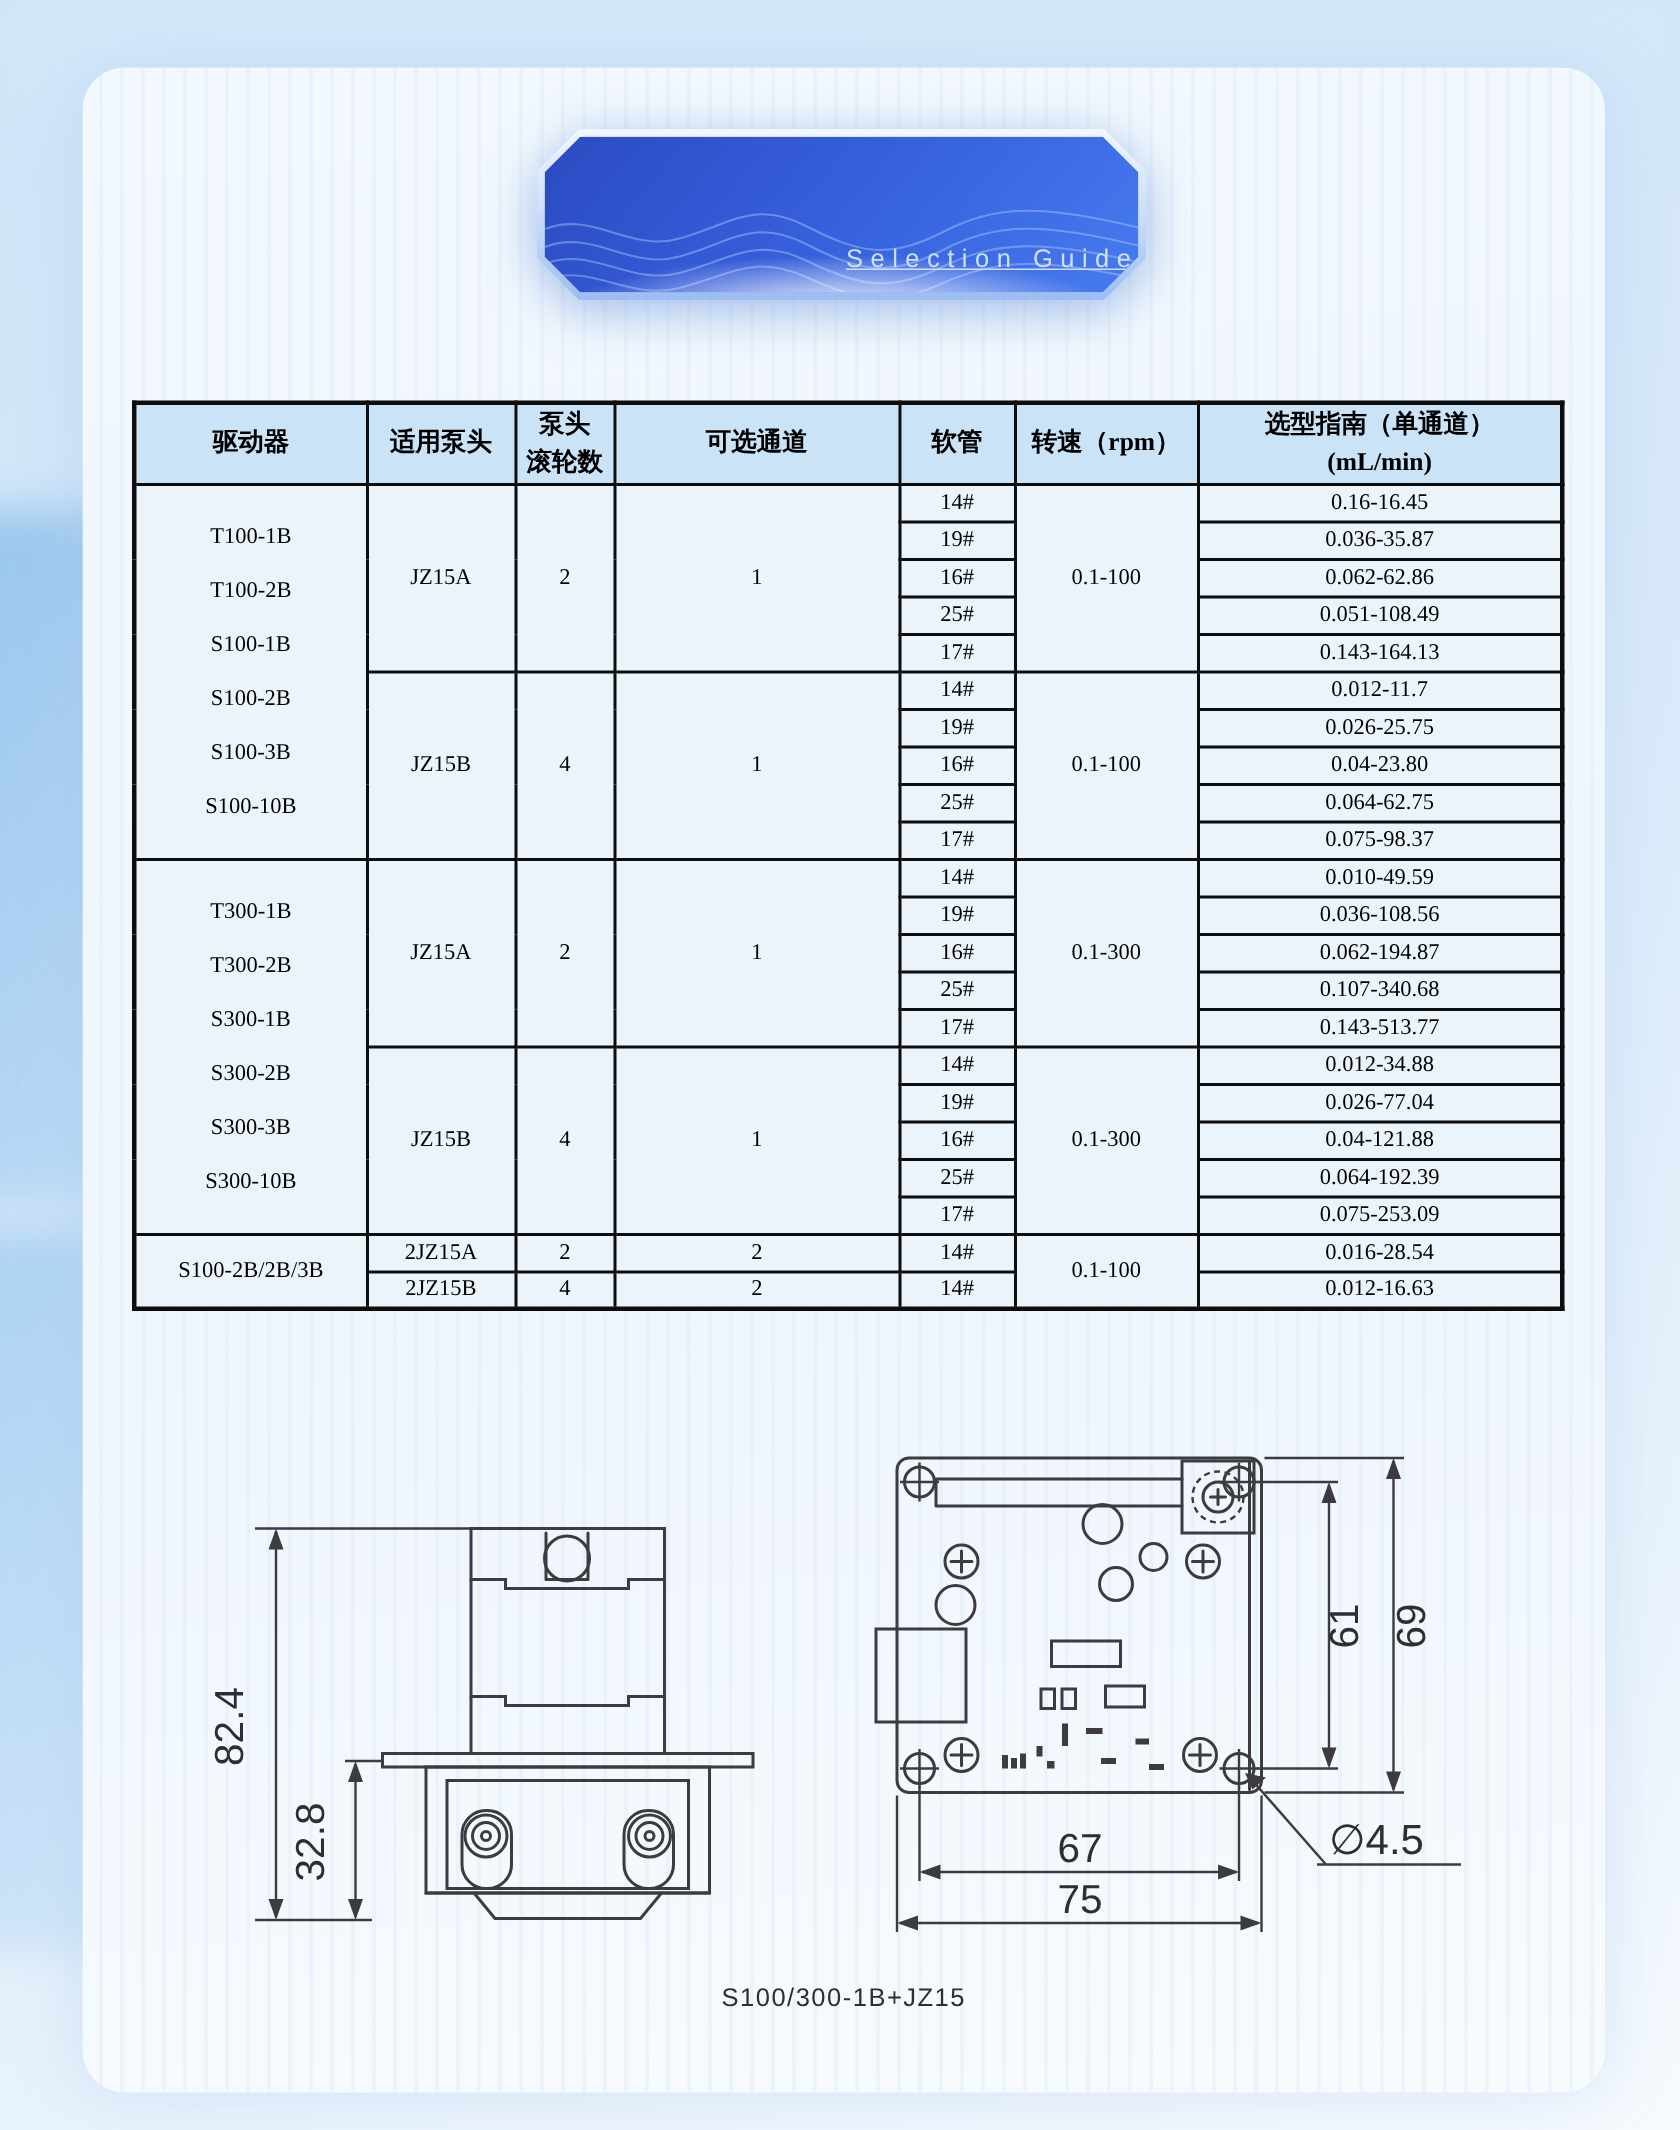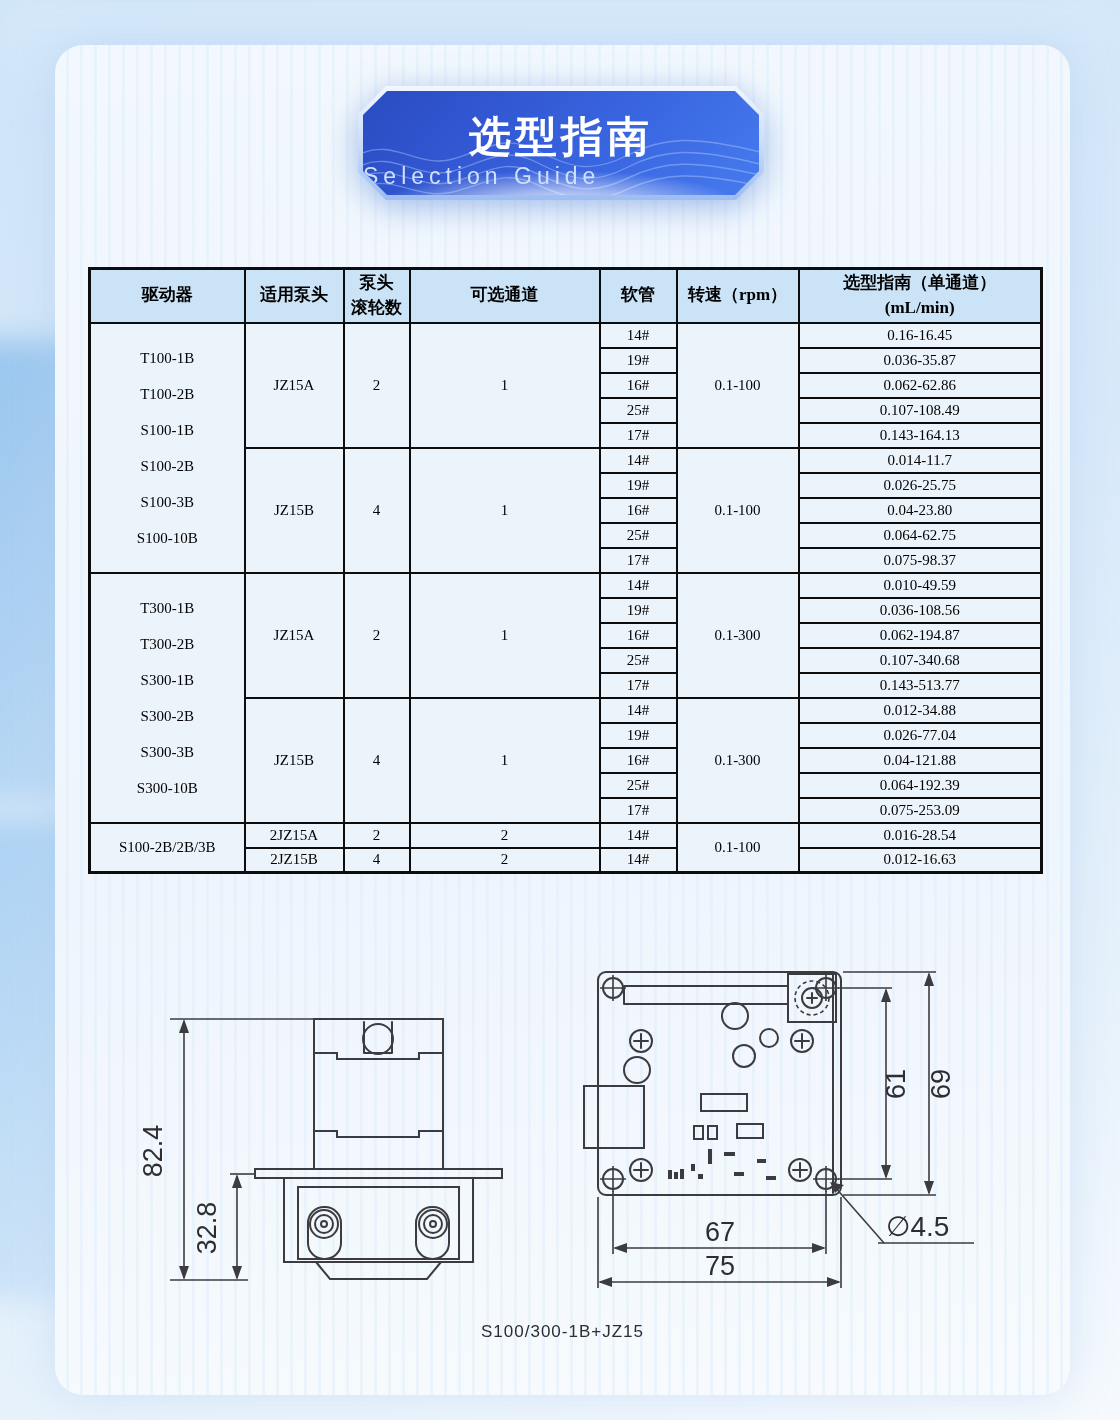--- a/index.html
+++ b/index.html
@@ -37,22 +37,22 @@
   .banner-inner { position:absolute; left:5px; top:5px; right:5px; bottom:5px;
     background:linear-gradient(130deg,#2a4cc2 0%,#3257d2 30%,#3a68e2 65%,#477ae e 100%);
     background:linear-gradient(130deg,#2a4cc2 0%,#3257d2 30%,#3a68e2 65%,#477aee 100%);
     clip-path:polygon(24px 0,calc(100% - 24px) 0,100% 24px,100% calc(100% - 24px),calc(100% - 24px) 100%,24px 100%,0 calc(100% - 24px),0 24px);
     overflow:hidden; }
   .banner-waves { position:absolute; left:0; right:0; bottom:0; height:70px; opacity:.75; }
   .banner-glow { position:absolute; left:0; right:0; bottom:-12px; height:40px;
     background:radial-gradient(ellipse at 50% 100%, rgba(255,255,255,.95) 0%, rgba(255,255,255,0) 65%); }
   .banner-title { position:absolute; left:0; right:0; top:18px; text-align:center;
     font-size:42px; font-weight:bold; color:#ffffff; letter-spacing:4px; }
-  .banner-subtitle { position:absolute; left:0; right:0; top:72px; text-align:left;
-    font-size:23px; color:#cfe0ff; letter-spacing:5px; }
+  .banner-subtitle { position:absolute; left:0; right:0; top:72px; text-align:right;
+    font-size:17px; color:#cfe0ff; letter-spacing:5px;text-decoration:underline; }
 
   
   table.spec { position:absolute; left:88px; top:267px; width:952px;
     border-collapse:collapse; table-layout:fixed; background:#ecf4fb; }
   table.spec th, table.spec td {
     border:2px solid #0d0d0d; text-align:center; vertical-align:middle;
     color:#000; overflow:hidden; }
   table.spec th { height:54px; font-size:17px; font-weight:bold;
     background:#cbe3f6; white-space:pre-line; line-height:1.45; }
   table.spec td { height:25px; font-size:15px; background:#ecf4fb; }
@@ -82,21 +82,20 @@
       <div class="banner-inner">
         <svg class="banner-waves" viewBox="0 0 396 70" preserveAspectRatio="none">
           <g fill="none" stroke="rgba(185,210,255,.55)" stroke-width="1.4">
             <path d="M-5,30 C30,12 55,44 90,34 S140,8 175,26 S230,48 265,30 S330,10 401,28"></path>
             <path d="M-5,42 C30,24 55,56 90,46 S140,20 175,38 S230,60 265,42 S330,22 401,40"></path>
             <path d="M-5,53 C30,36 55,66 90,57 S140,32 175,49 S230,70 265,53 S330,34 401,51"></path>
             <path d="M-5,63 C30,48 55,76 90,67 S140,44 175,60 S230,80 265,64 S330,46 401,62"></path>
           </g>
         </svg>
         <div class="banner-glow"></div>
-        <div class="banner-title">选型指南</div>
         <div class="banner-subtitle">Selection  Guide</div>
       </div>
     </div>
   </div>
 
   <table class="spec" style="left:33px; top:222px;">
     <colgroup>
       <col style="width:155px">
         <col style="width:99px">
         <col style="width:66px">
@@ -137,33 +136,33 @@
       <tr>
         <td>19#</td>
         <td>0.036-35.87</td>
       </tr>
       <tr>
         <td>16#</td>
         <td>0.062-62.86</td>
       </tr>
       <tr>
         <td>25#</td>
-        <td>0.107-108.49</td>
+        <td>0.051-108.49</td>
       </tr>
       <tr>
         <td>17#</td>
         <td>0.143-164.13</td>
       </tr>
       <tr>
         <td rowspan="5">JZ15B</td>
         <td rowspan="5">4</td>
         <td rowspan="5">1</td>
         <td>14#</td>
         <td rowspan="5">0.1-100</td>
-        <td>0.014-11.7</td>
+        <td>0.012-11.7</td>
       </tr>
       <tr>
         <td>19#</td>
         <td>0.026-25.75</td>
       </tr>
       <tr>
         <td>16#</td>
         <td>0.04-23.80</td>
       </tr>
       <tr>

